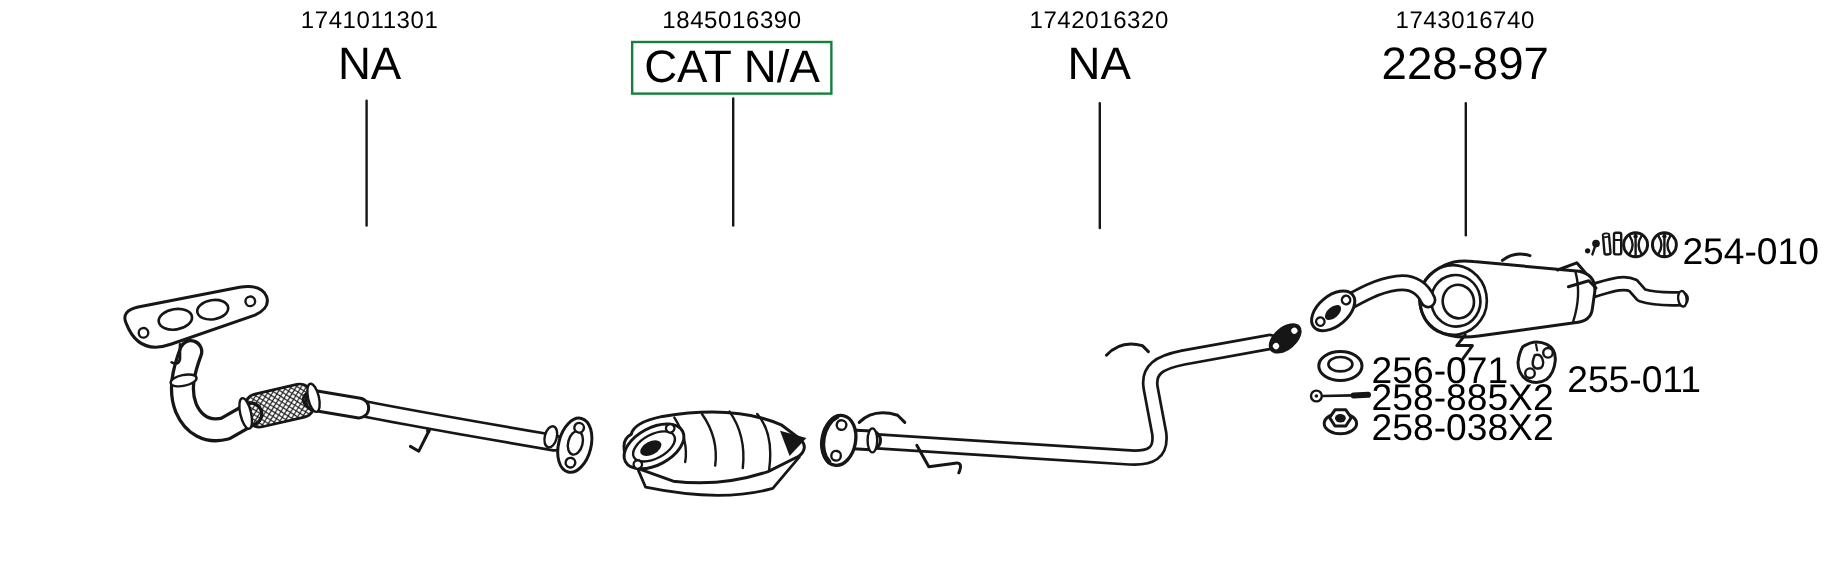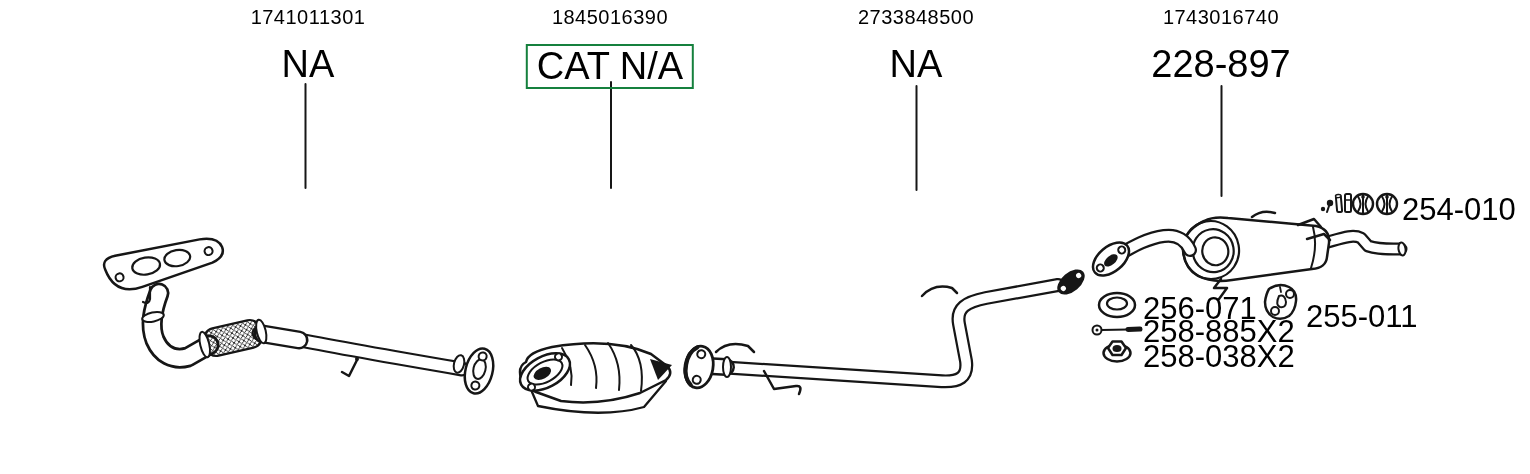--- a/index.html
+++ b/index.html
@@ -2,21 +2,21 @@
 <html><head>
 <meta charset="utf-8">
 <style>
   html,body{margin:0;padding:0;background:#fff;}
   #stage{
     position:relative;width:1530px;height:464px;background:#fff;overflow:hidden;
     font-family:"Liberation Sans", sans-serif;color:#000;
   }
   .part-label{position:absolute;top:6px;transform:translateX(-50%);text-align:center;white-space:nowrap;}
   .part-code{font-size:20px;line-height:1.15;letter-spacing:0.5px;}
-  .part-name{font-size:38px;line-height:1.08;margin-top:15px;}
+  .part-name{font-size:38px;line-height:1.08;margin-top:5px;}
   .part-name .boxed{display:inline-block;border:2px solid #15803d;padding:0 9px;}
   .hw-label{position:absolute;font-size:31px;line-height:1.1;white-space:nowrap;}
   .sys-badge{
     position:absolute;left:5px;top:431px;border:2px solid #000;
     font-size:31px;line-height:1.15;padding:0 10px;white-space:nowrap;background:#fff;
   }
   svg{position:absolute;left:0;top:0;}
   .ln{stroke:#161616;fill:none;stroke-linecap:round;stroke-linejoin:round;}
   .wf{fill:#fff;stroke:#161616;stroke-linejoin:round;}
   .dk{fill:#161616;stroke:none;}
@@ -216,21 +216,21 @@
     <div class="part-code">1741011301</div>
     <div class="part-name"><span>NA</span></div>
   </div>
 
   <div class="part-label" style="left:610px">
     <div class="part-code">1845016390</div>
     <div class="part-name"><span class="boxed">CAT N/A</span></div>
   </div>
 
   <div class="part-label" style="left:916px">
-    <div class="part-code">2733848500</div>
+    <div class="part-code">1742016320</div>
     <div class="part-name"><span>NA</span></div>
   </div>
 
   <div class="part-label" style="left:1221px">
     <div class="part-code">1743016740</div>
     <div class="part-name"><span>228-897</span></div>
   </div>
 
   <div class="hw-label" style="left:1402px;top:193px">254-010</div>
   <div class="hw-label" style="left:1143px;top:292px">256-071</div>

